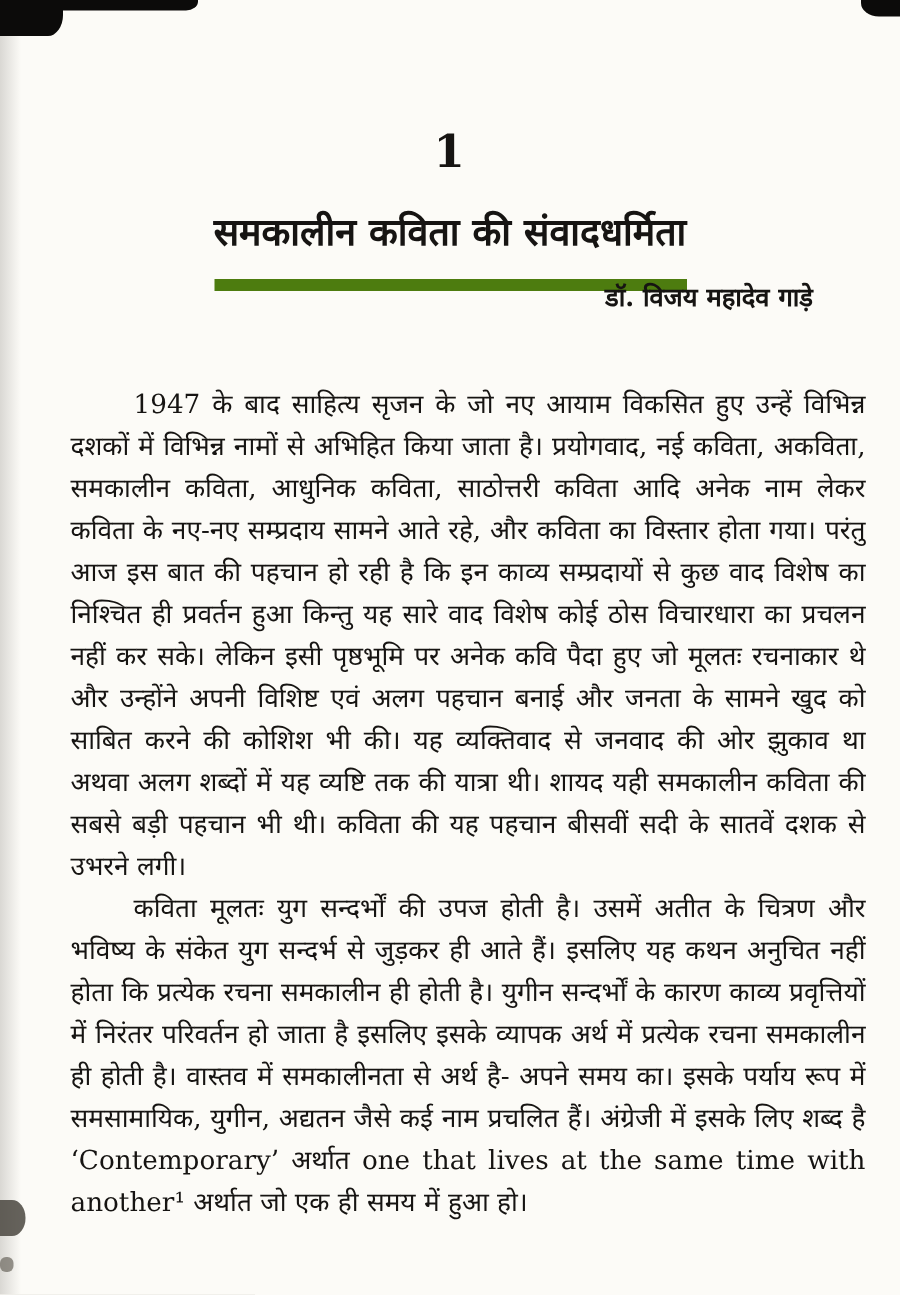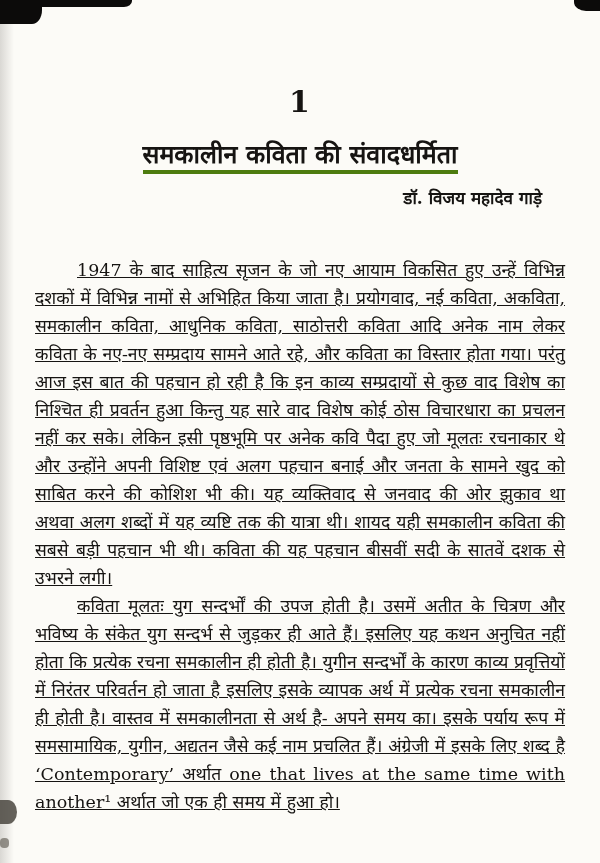--- a/index.html
+++ b/index.html
@@ -70,42 +70,41 @@
     position: absolute;
     top: 136px;
     left: 0;
     width: 100%;
     text-align: center;
   }
   .title {
     display: inline-block;
     font-size: 25px;
     font-weight: bold;
-    padding-bottom: 0;
-    border-bottom: 4px solid #4d7c0f;
+    padding-bottom: 16px;
+    border-bottom: 8px solid #4d7c0f;
   }
   .author {
     position: absolute;
     top: 186px;
     left: 0;
     right: 58px;
     text-align: right;
     font-size: 17px;
     font-weight: 600;
     margin-left: 12px;
   }
   .body-text {
     position: absolute;
     top: 256px;
-    left: 35px;
+    left: 47px;
     width: 530px;
     font-size: 17.5px;
     line-height: 28px;
     text-align: justify;
-    text-decoration: underline;
   }
   .body-text p {
     margin: 0;
     text-indent: 42px;
   }
 </style>
 </head>
 <body>
 
 <div class="page">

